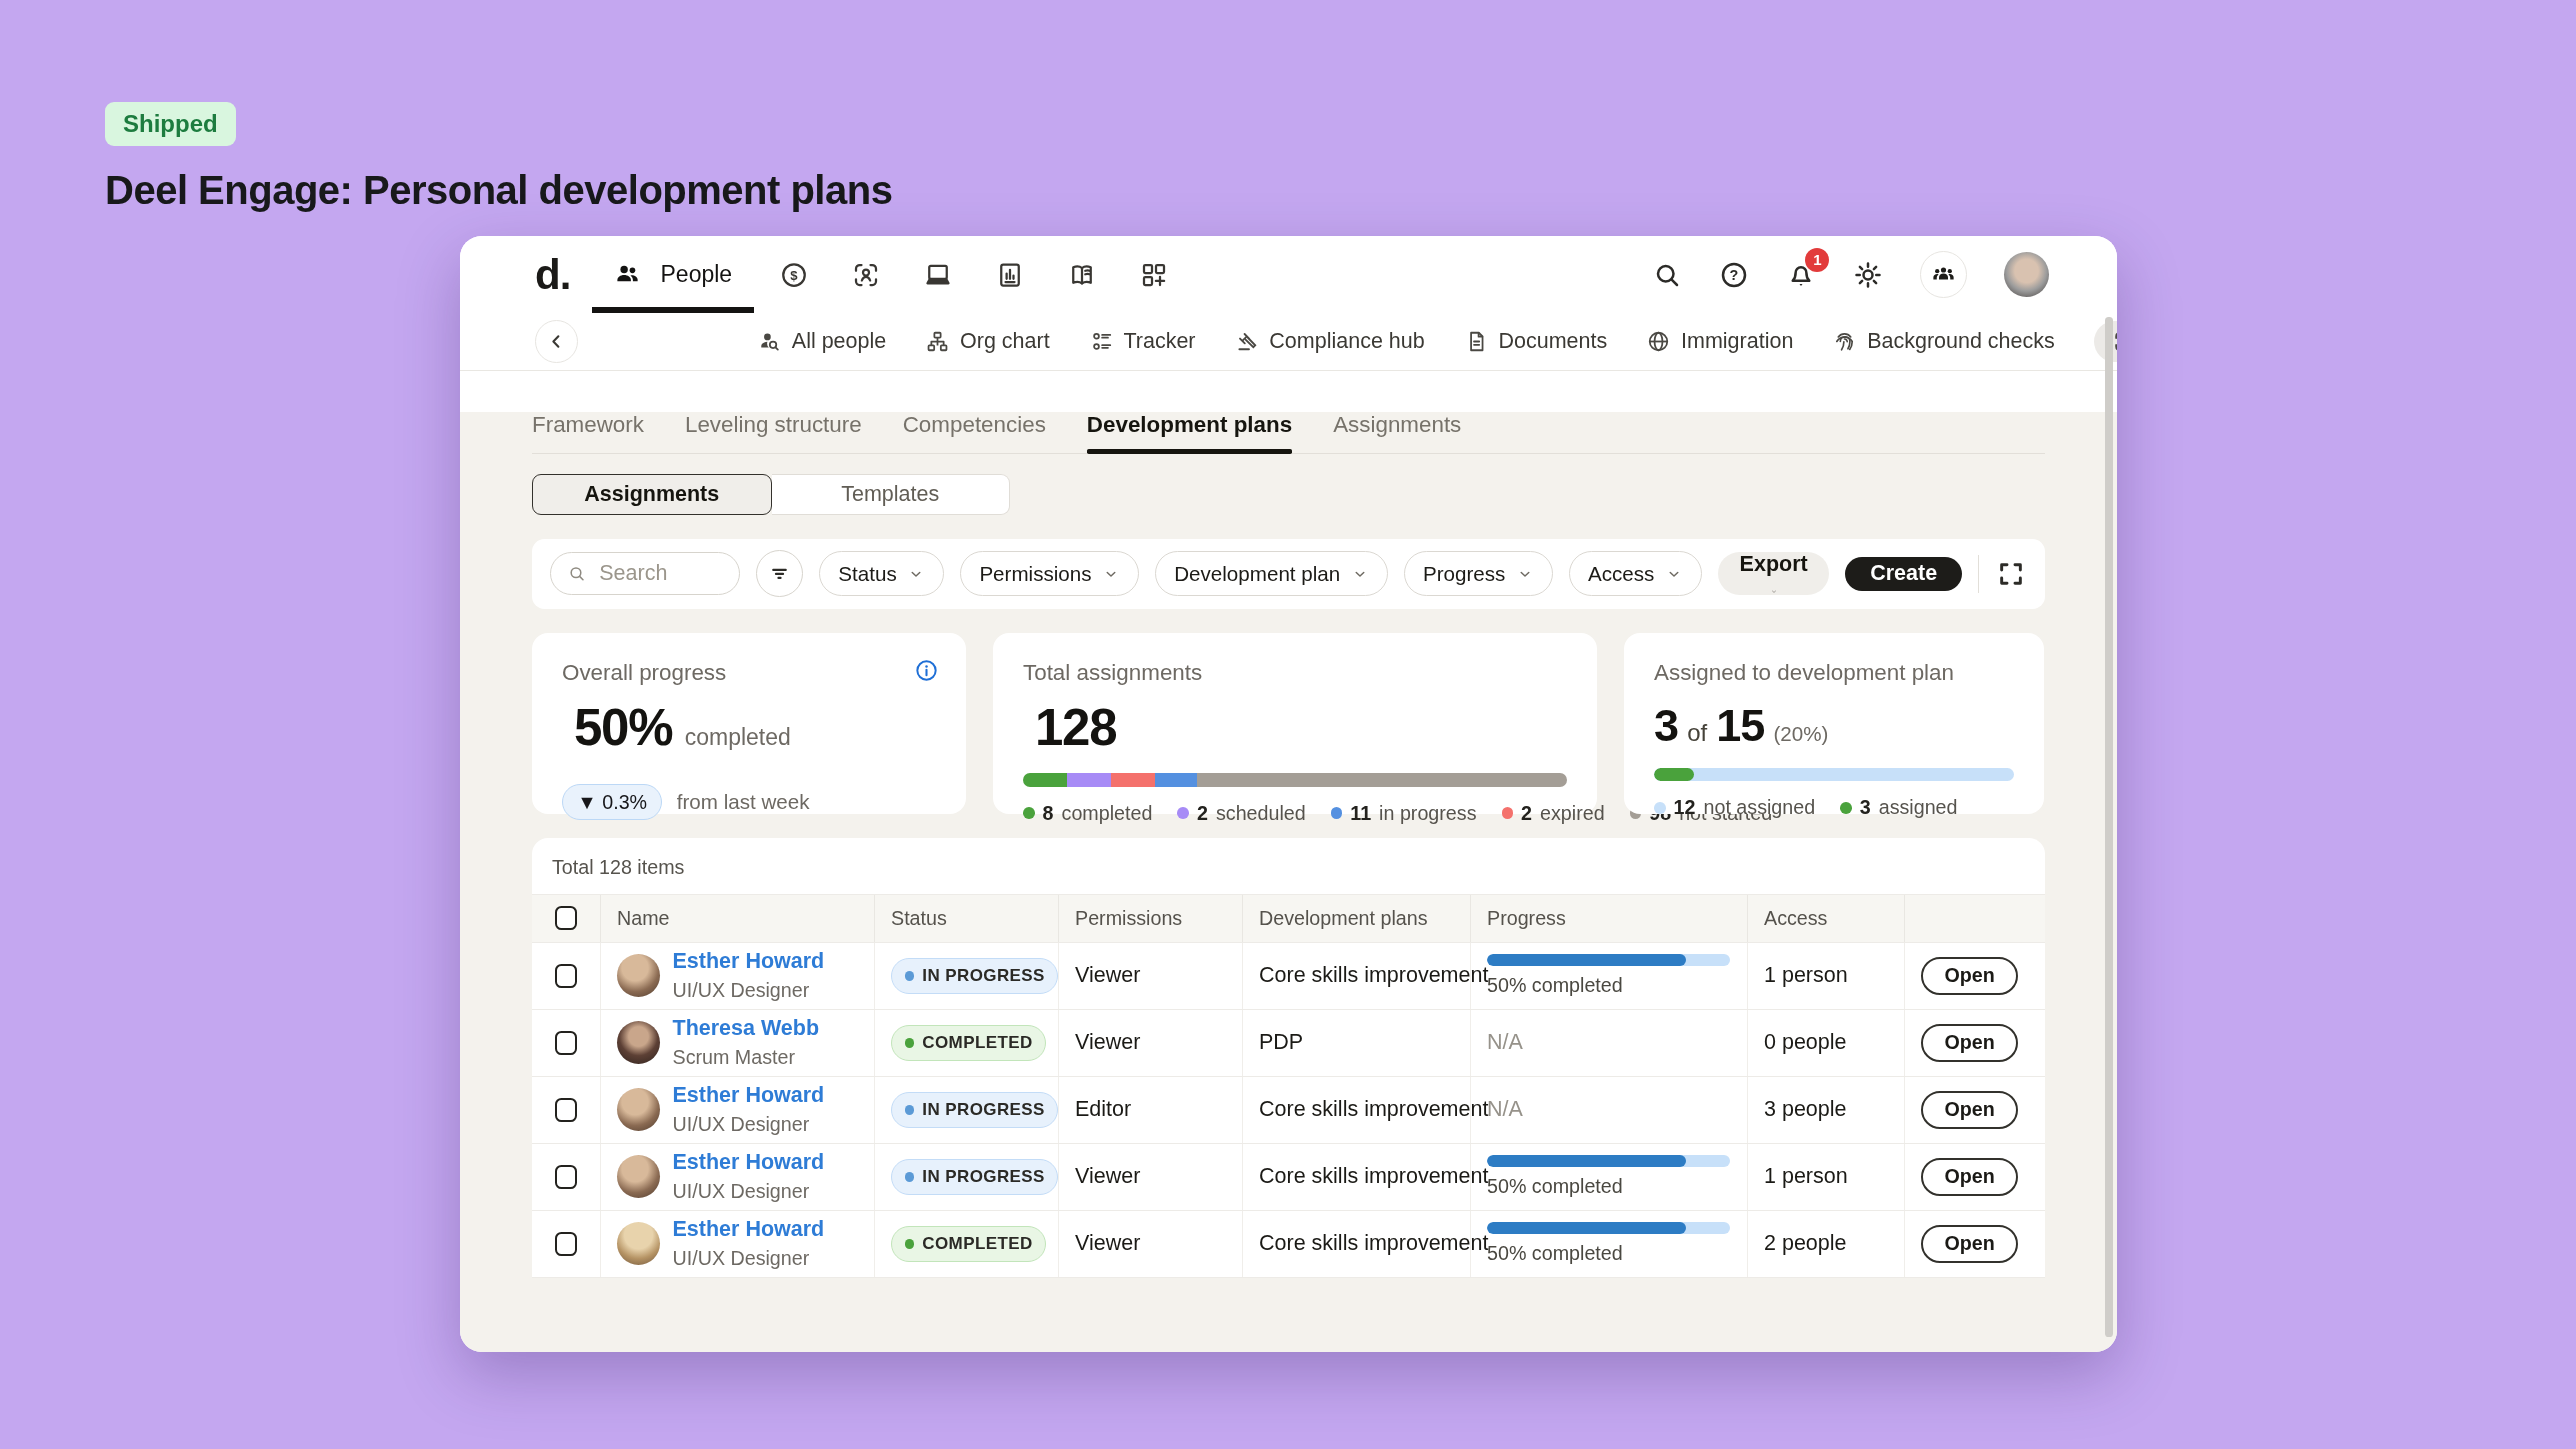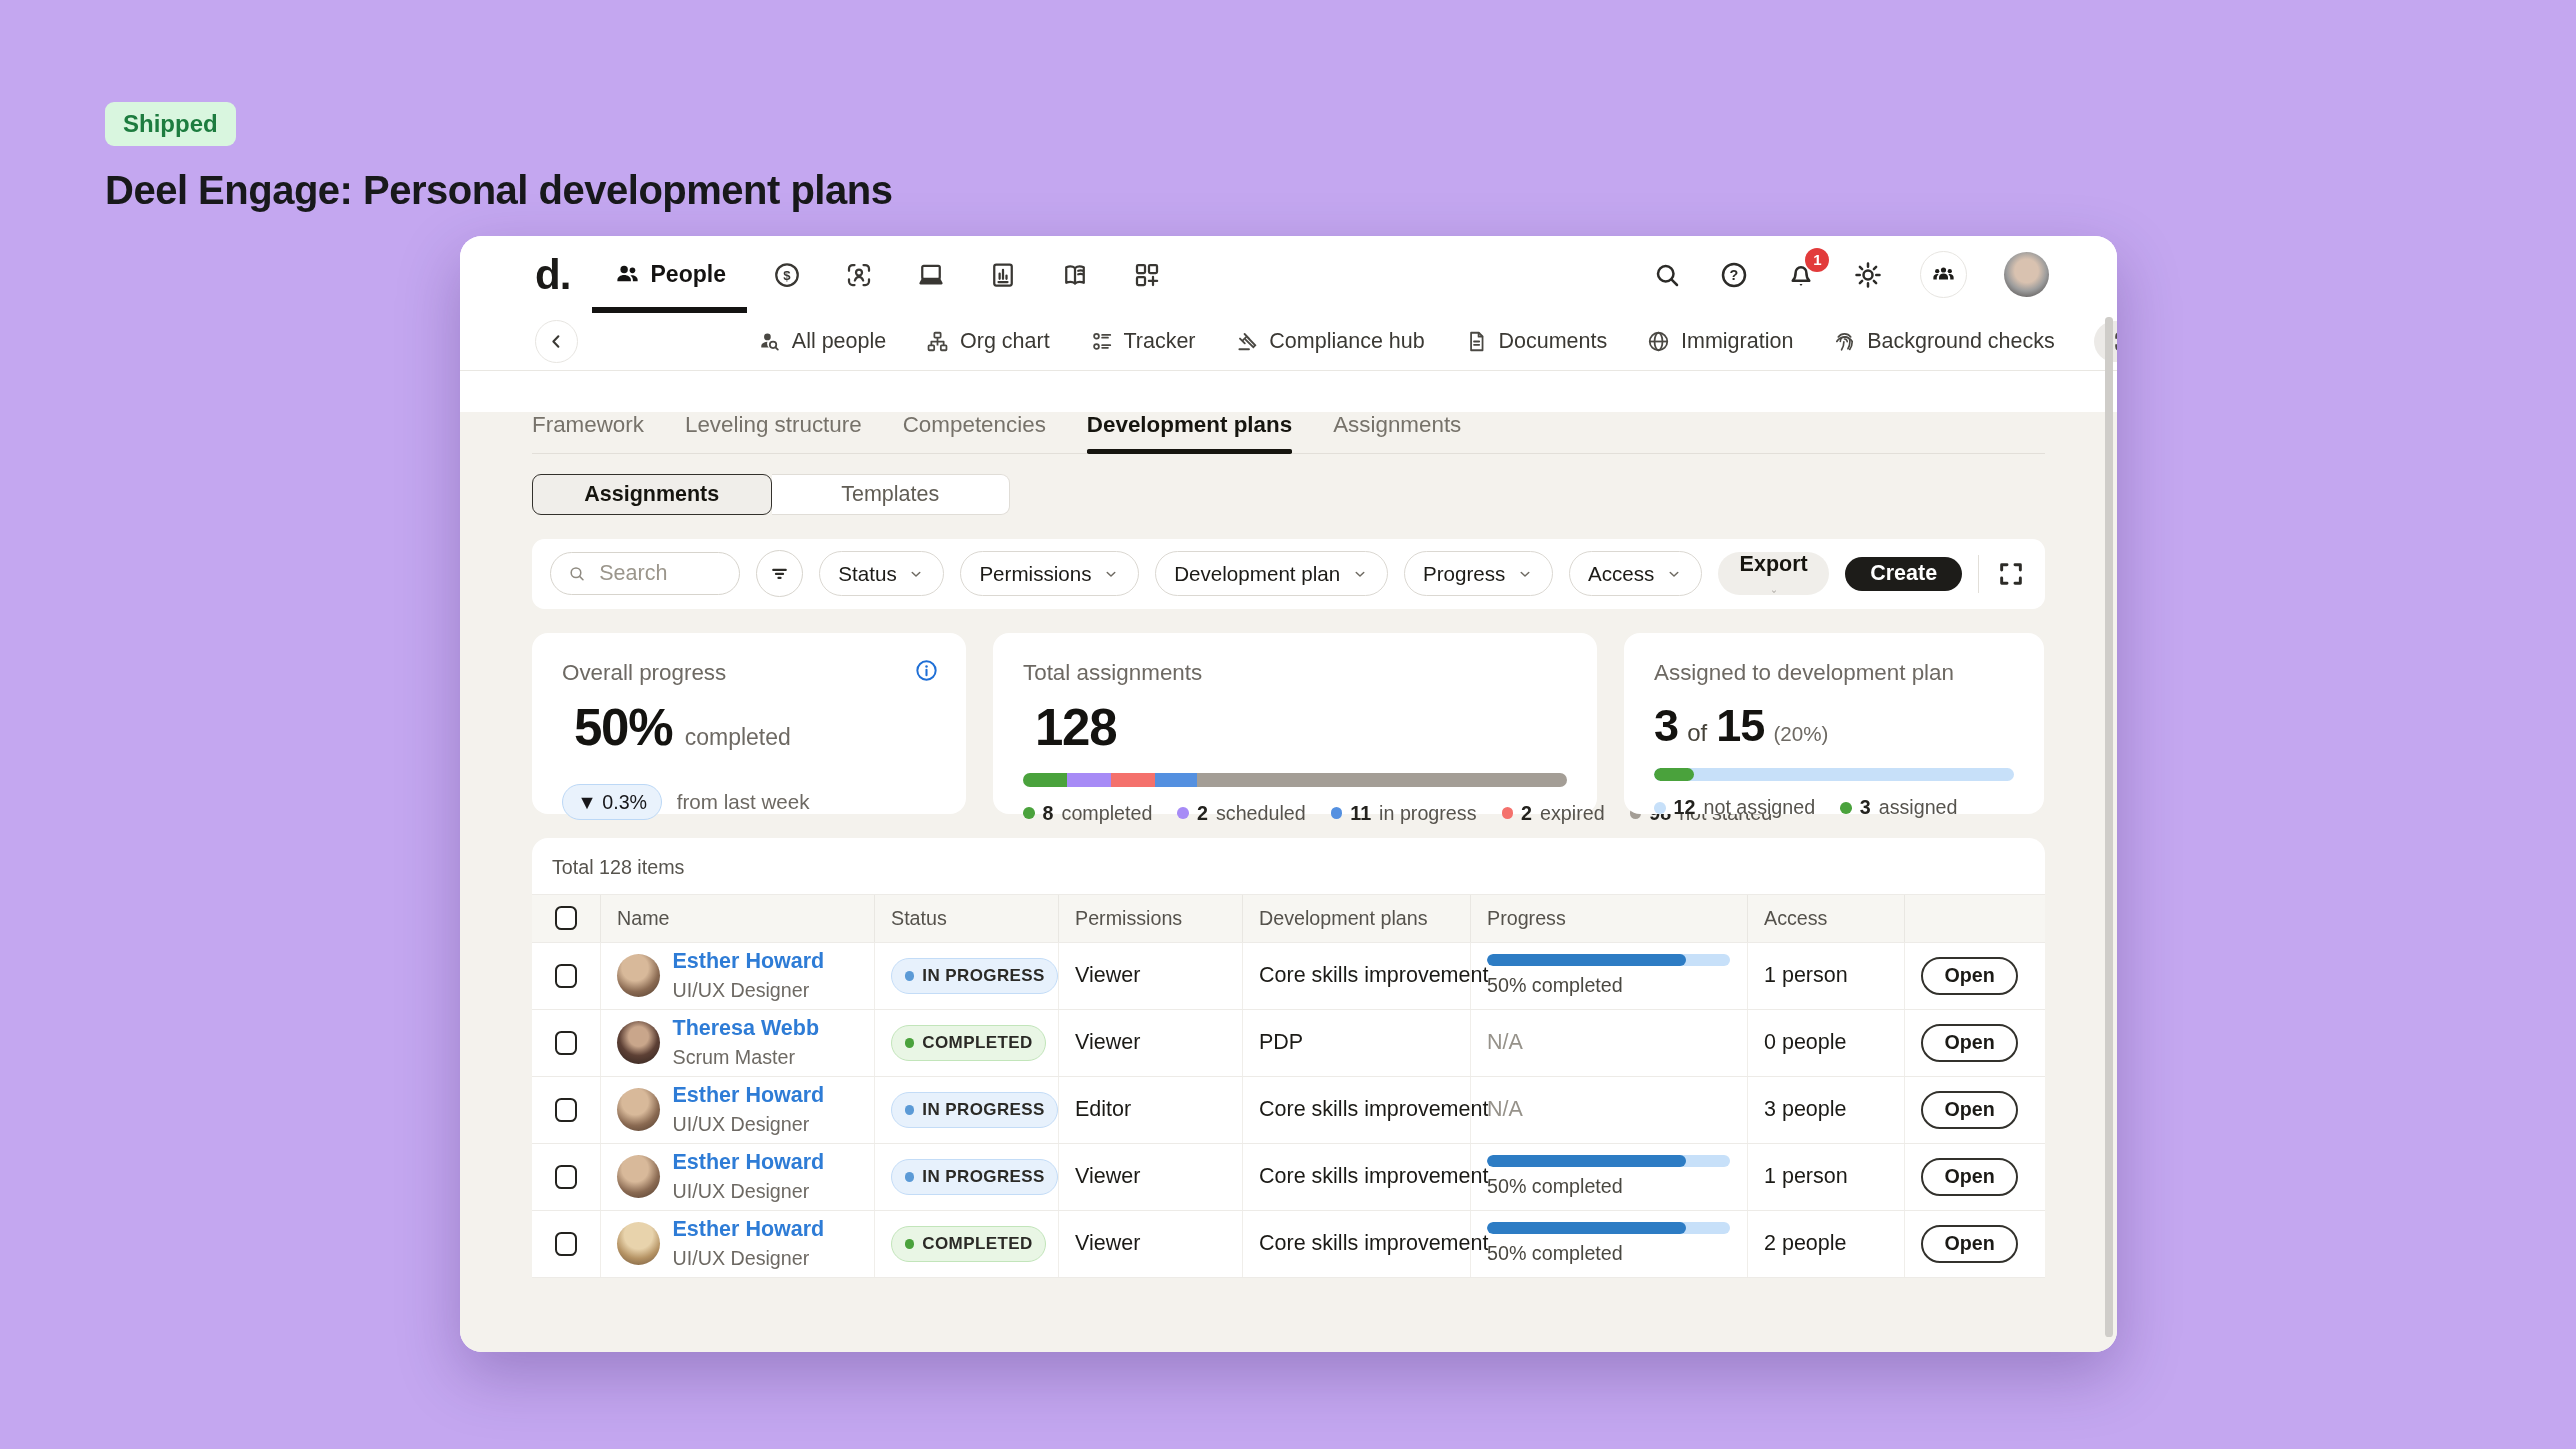--- a/index.html
+++ b/index.html
@@ -12,21 +12,21 @@
   .hero{position:absolute;left:105px;top:77px;margin-top:25px;}
   .ship-badge{display:inline-block;background:#d9f6df;color:#1d7c3f;font-size:24px;font-weight:700;padding:8px 18px;border-radius:9px;}
   .hero-title{margin-top:21.5px;font-size:40px;font-weight:700;color:#18191b;letter-spacing:-0.5px;}
 
   
   .window{position:absolute;left:460px;top:236px;width:1657px;height:1116px;background:#fff;border-radius:21.5px;overflow:hidden;box-shadow:0 23px 63px rgba(47,22,92,.28);}
 
   
   .topnav{height:77px;display:flex;align-items:center;padding:0 68px 0 75px;position:relative;background:#fff;}
   .logo{font-size:42px;font-weight:700;color:#1b1a18;letter-spacing:-0.9px;margin-right:21.5px;line-height:1;}
-  .tab-people{position:relative;height:77px;display:flex;align-items:center;gap:10px;padding:0 21.5px;font-size:23px;font-weight:700;color:#141312;cursor:pointer;}
+  .tab-people{position:relative;height:77px;display:flex;align-items:center;gap:20px;padding:0 21.5px;font-size:23px;font-weight:400;color:#141312;cursor:pointer;}
   .tab-people .active-bar{position:absolute;left:0;right:0;bottom:0;height:6.3px;background:#141312;}
   .nav-icons{display:flex;align-items:center;gap:42px;margin-left:25px;color:#393733;}
   .i34{width:30px;height:30px;}
   .i30{width:27px;height:27px;}
   .i28{width:25px;height:25px;}
   .nav-right{margin-left:auto;display:flex;align-items:center;gap:37px;color:#2c2b28;}
   .bell-wrap{position:relative;}
   .bell-badge{position:absolute;top:-11.6px;right:-13.4px;min-width:24px;height:24px;border-radius:12.5px;background:#e23b3b;color:#fff;font-size:15px;font-weight:700;display:flex;align-items:center;justify-content:center;padding:0 6.3px;box-sizing:border-box;}
   .team-circle{width:45px;height:45px;border-radius:50%;border:0.9px solid #e7e5e1;display:flex;align-items:center;justify-content:center;color:#1d1c19;}
   .avatar-top{width:45px;height:45px;border-radius:50%;background:radial-gradient(circle at 50% 42%,#d9c2b0 0 34%,#9c9c9c 58%,#3a3432 100%);}

